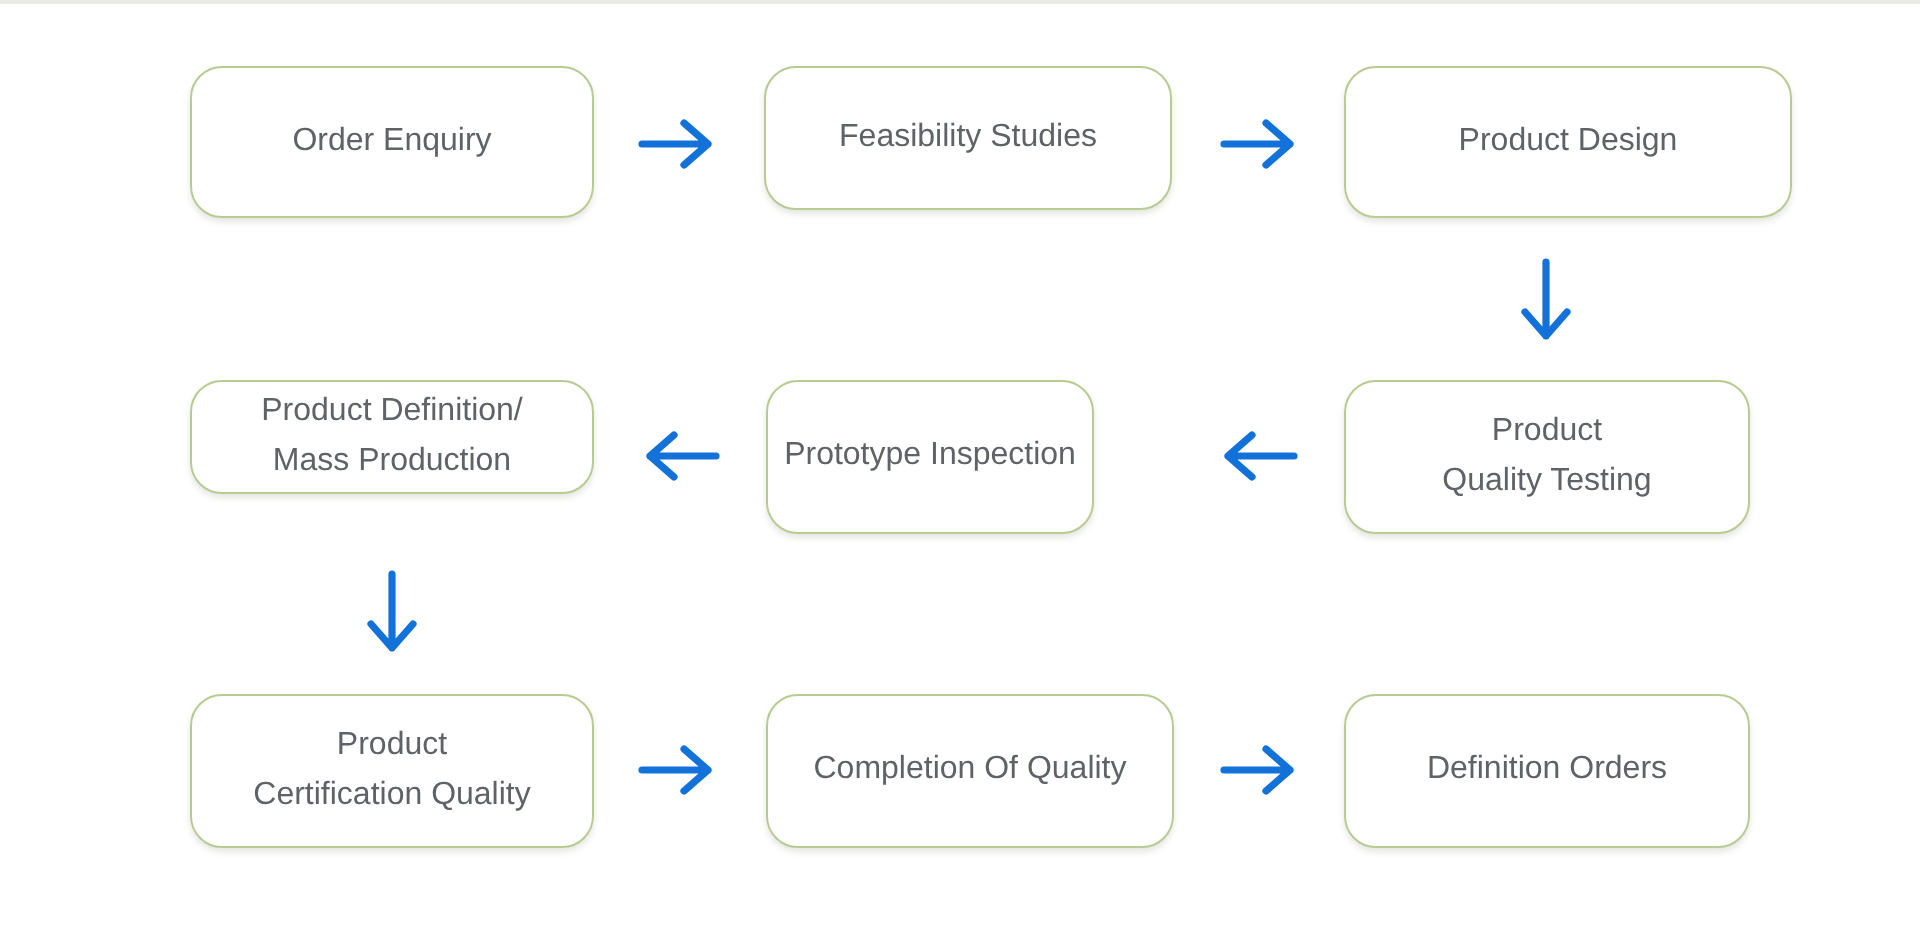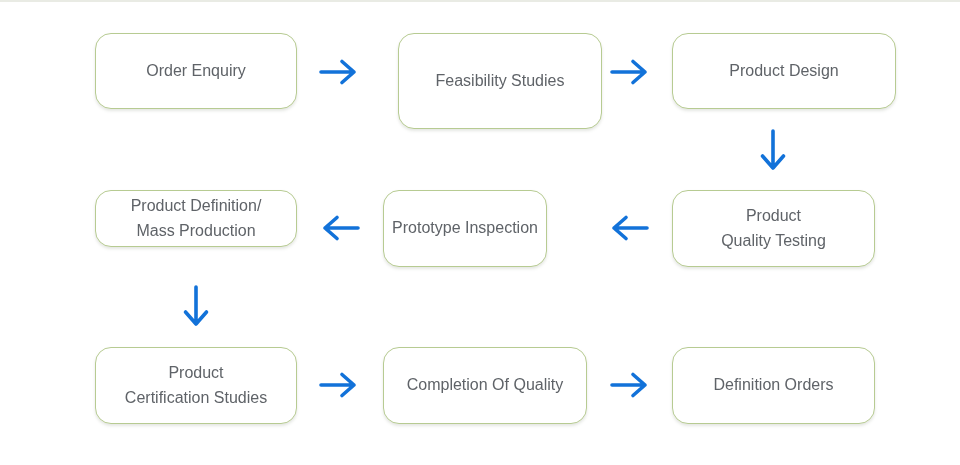--- a/index.html
+++ b/index.html
@@ -56,21 +56,21 @@
 
   <div class="node" style="left:95px; top:33px; width:202px; height:76px">
     <span class="line">Order Enquiry</span>
     <span class="line"></span>
   </div>
 
   <svg class="arrow" style="left:319px; top:58px" width="40" height="28" viewBox="0 0 40 28">
     <path d="M2 14 H35 M23 3.5 L35 14 L23 24.5"></path>
   </svg>
 
-  <div class="node" style="left:398px; top:33px; width:204px; height:96px">
+  <div class="node" style="left:382px; top:33px; width:204px; height:72px">
     <span class="line">Feasibility Studies</span>
     <span class="line"></span>
   </div>
 
   <svg class="arrow" style="left:610px; top:58px" width="40" height="28" viewBox="0 0 40 28">
     <path d="M2 14 H35 M23 3.5 L35 14 L23 24.5"></path>
   </svg>
 
   <div class="node" style="left:672px; top:33px; width:224px; height:76px">
     <span class="line">Product Design</span>
@@ -103,21 +103,21 @@
     <span class="line">Product</span>
     <span class="line">Quality Testing</span>
   </div>
 
   <svg class="arrow" style="left:182px; top:285px" width="28" height="44" viewBox="0 0 28 44">
     <path d="M14 2 V39 M3.5 27 L14 39 L24.5 27"></path>
   </svg>
 
   <div class="node" style="left:95px; top:347px; width:202px; height:77px">
     <span class="line">Product</span>
-    <span class="line">Certification Studies</span>
+    <span class="line">Certification Quality</span>
   </div>
 
   <svg class="arrow" style="left:319px; top:371px" width="40" height="28" viewBox="0 0 40 28">
     <path d="M2 14 H35 M23 3.5 L35 14 L23 24.5"></path>
   </svg>
 
   <div class="node" style="left:383px; top:347px; width:204px; height:77px">
     <span class="line">Completion Of Quality</span>
     <span class="line"></span>
   </div>

